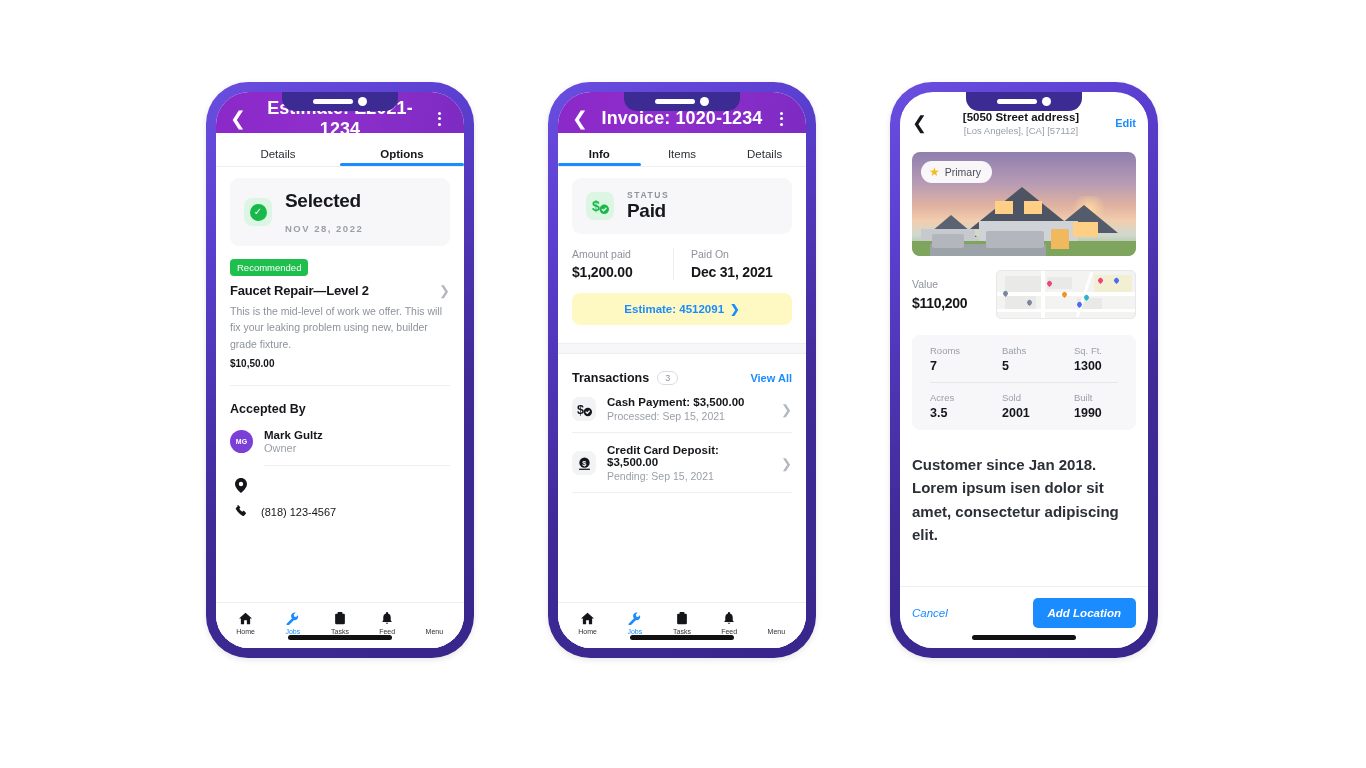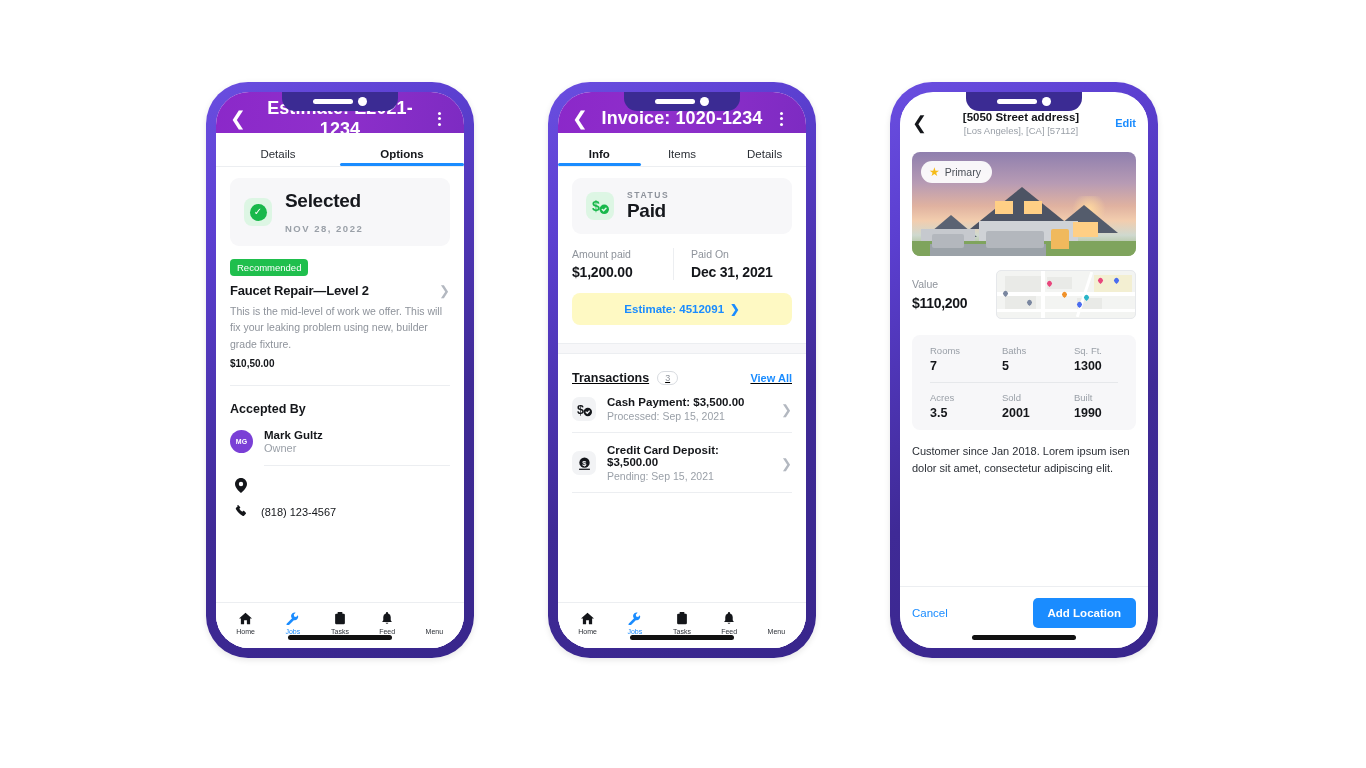--- a/index.html
+++ b/index.html
@@ -169,21 +169,21 @@
   .k{ font-size:10.5px; color:#8e939b; }
   .v{ font-size:14px; font-weight:700; color:#14161a; margin-top:4px; letter-spacing:-.2px; }
 
   .est-btn{
     margin-top:13px; background:#fef9c3; border-radius:8px;
     height:32px; display:flex; align-items:center; justify-content:center; gap:6px;
     color:#1a8cff; font-size:11.5px; font-weight:700;
   }
   .band{ height:11px; background:#f7f7f9; margin-top:18px; border-top:1px solid #eceef1; border-bottom:1px solid #eceef1;}
 
-  .tr-head{ display:flex; align-items:center; justify-content:space-between; margin-top:17px;text-decoration:underline; }
+  .tr-head{ display:flex; align-items:center; justify-content:space-between; margin-top:17px; }
   .tr-head .lft{ display:flex; align-items:center; gap:8px; }
   .tr-head h3{ font-size:12.5px; font-weight:700; color:#14161a; }
   .count-pill{
     border:1px solid #d8dbe0; border-radius:9px; padding:1px 7px;
     font-size:9px; color:#8e939b;
   }
   .viewall{ color:#1a8cff; font-size:11px; font-weight:700; }
 
   .txn{ display:flex; align-items:center; gap:11px; padding:11px 0 10px; border-bottom:1px solid #eceef1; }
   .txn-ico{
@@ -255,26 +255,27 @@
 
   .facts{
     margin:16px 12px 0; background:#f7f7f9; border-radius:8px; padding:10px 4px;
   }
   .facts .frow{ display:flex; }
   .facts .fcell{ flex:1; text-align:left; padding-left:14px; }
   .facts .fk{ font-size:9.5px; color:#9aa0a8; }
   .facts .fv{ font-size:12.5px; font-weight:700; color:#14161a; margin-top:3px; }
   .facts .fhr{ height:1px; background:#e6e8eb; margin:9px 14px; }
 
-  .note{ margin:13px 12px 0; font-size:11px; color:#2b2f36; line-height:1.55; }
+  .note{ margin:23px 12px 0; font-size:15px; color:#2b2f36; line-height:1.55;font-weight:bold; }
 
   .actions{
     margin-top:auto; border-top:1px solid #eceef1; background:#fff;
     display:flex; align-items:center; justify-content:space-between;
     padding:11px 12px 20px;
+    font-style:italic;
   }
   .cancel{ color:#1a8cff; font-size:11.5px; }
   .primary-btn{
     background:#1a8cff; color:#fff; font-size:11.5px; font-weight:700;
     border-radius:5px; padding:9px 15px;
   }
 </style>
 </head>
 <body>
 

